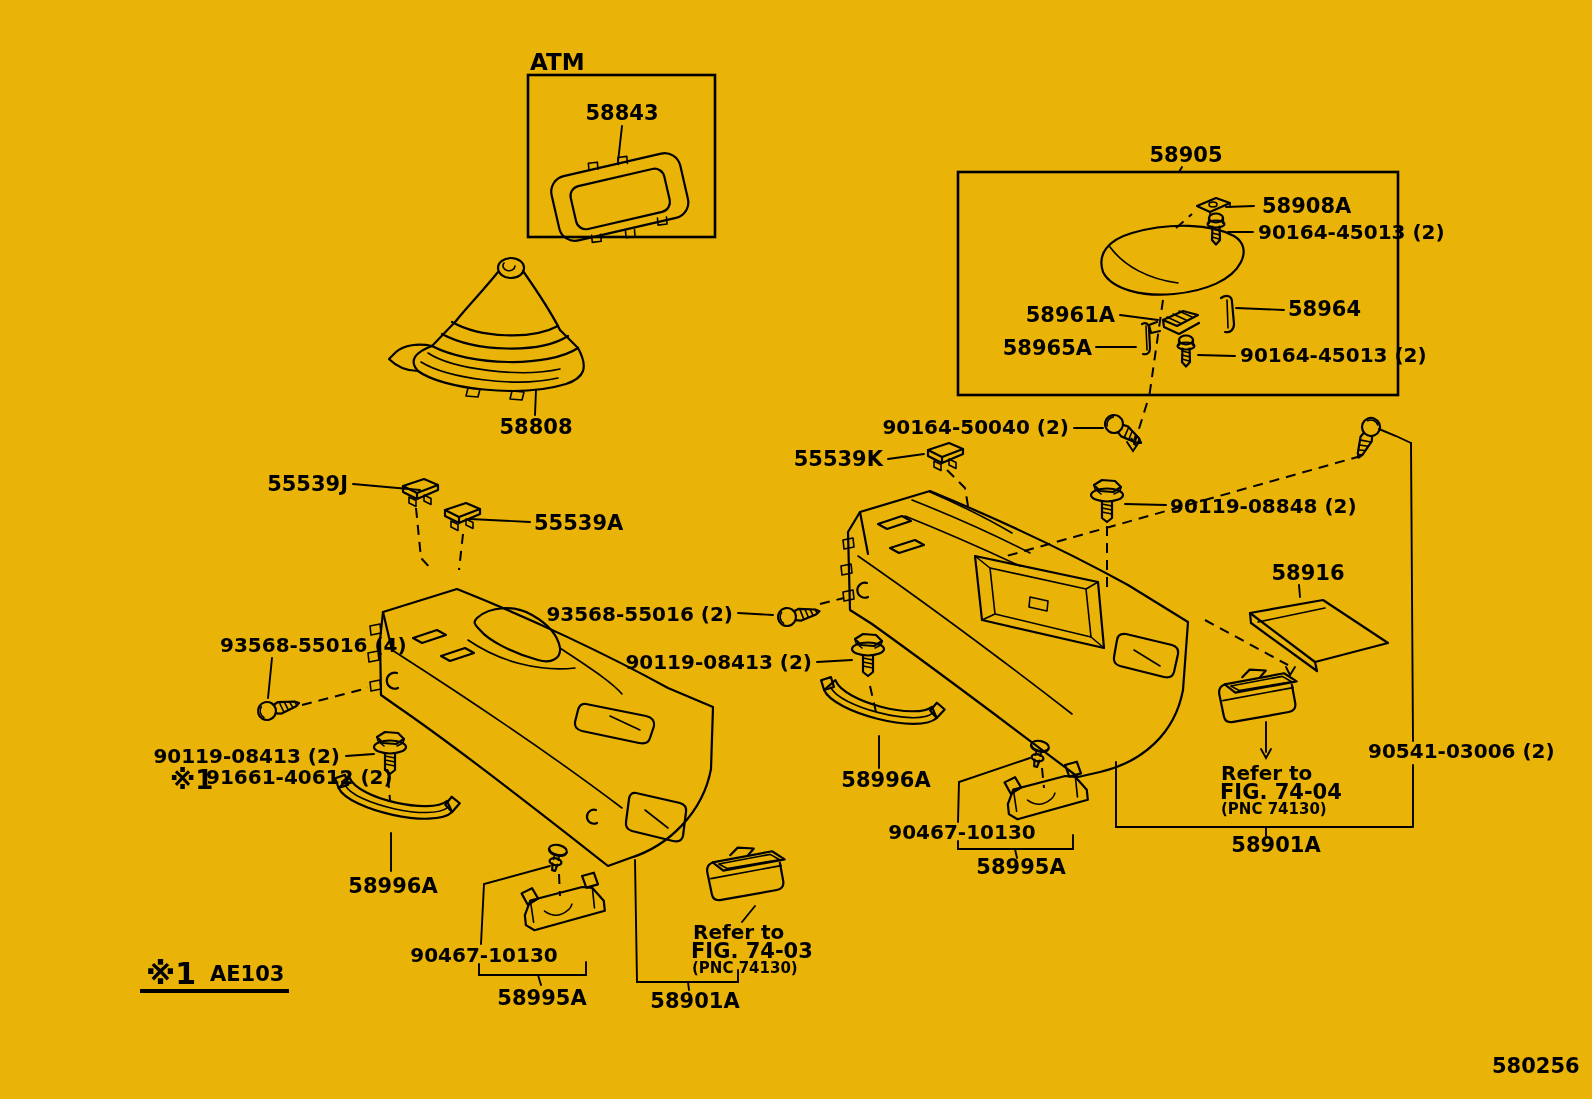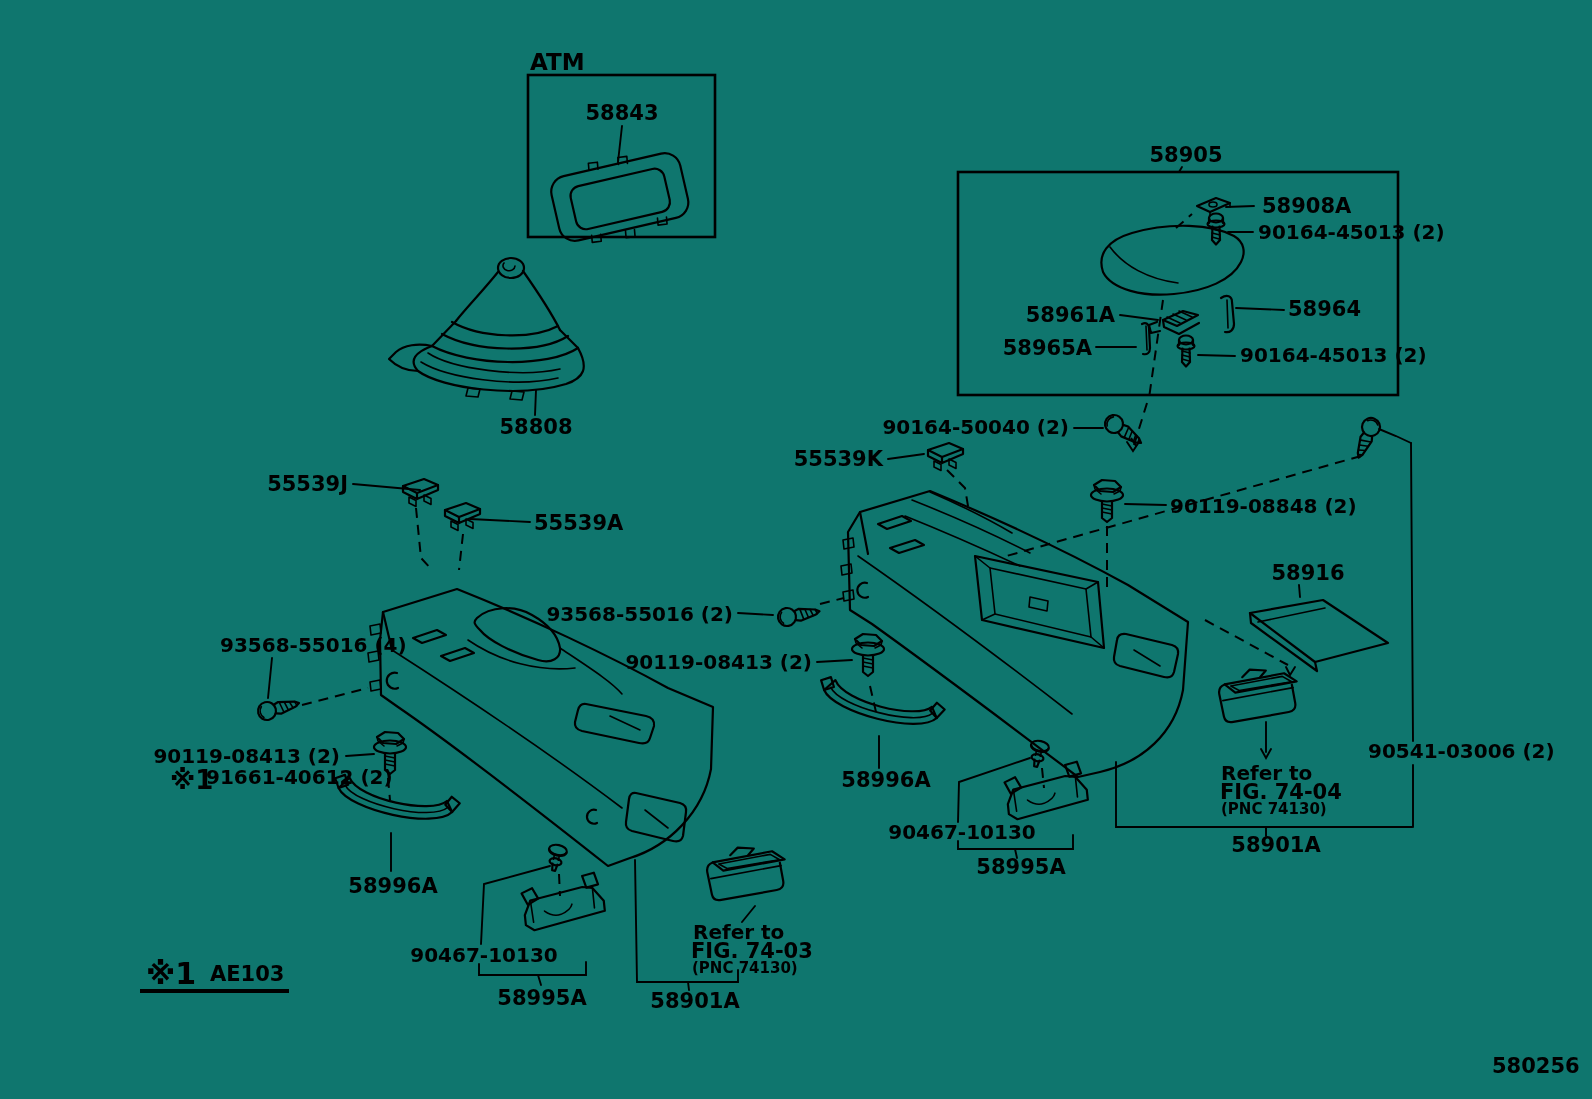--- a/index.html
+++ b/index.html
@@ -1,16 +1,16 @@
 <!DOCTYPE html>
 <html><head>
 <meta charset="utf-8">
 <style>
   html,body{margin:0;padding:0;background:#fff;}
-  .stage{position:relative;width:1592px;height:1099px;background:#0f766e;overflow:hidden;}
+  .stage{position:relative;width:1592px;height:1099px;background:#eab308;overflow:hidden;}
   svg{position:absolute;left:0;top:0;}
   .ln{fill:none;stroke:#000;stroke-width:2.2;stroke-linecap:round;stroke-linejoin:round;}
   .thin{fill:none;stroke:#000;stroke-width:1.6;stroke-linecap:round;stroke-linejoin:round;}
   .ld{fill:none;stroke:#000;stroke-width:1.9;stroke-linecap:round;}
   .dsh{fill:none;stroke:#000;stroke-width:2;stroke-dasharray:10 7;stroke-linecap:butt;}
   .thk{fill:none;stroke:#000;stroke-width:2.6;}
   text{font-family:"DejaVu Sans",sans-serif;font-weight:bold;fill:#000;}
   .t21{font-size:21px;}
   .t20{font-size:20px;}
   .t23{font-size:23px;}

